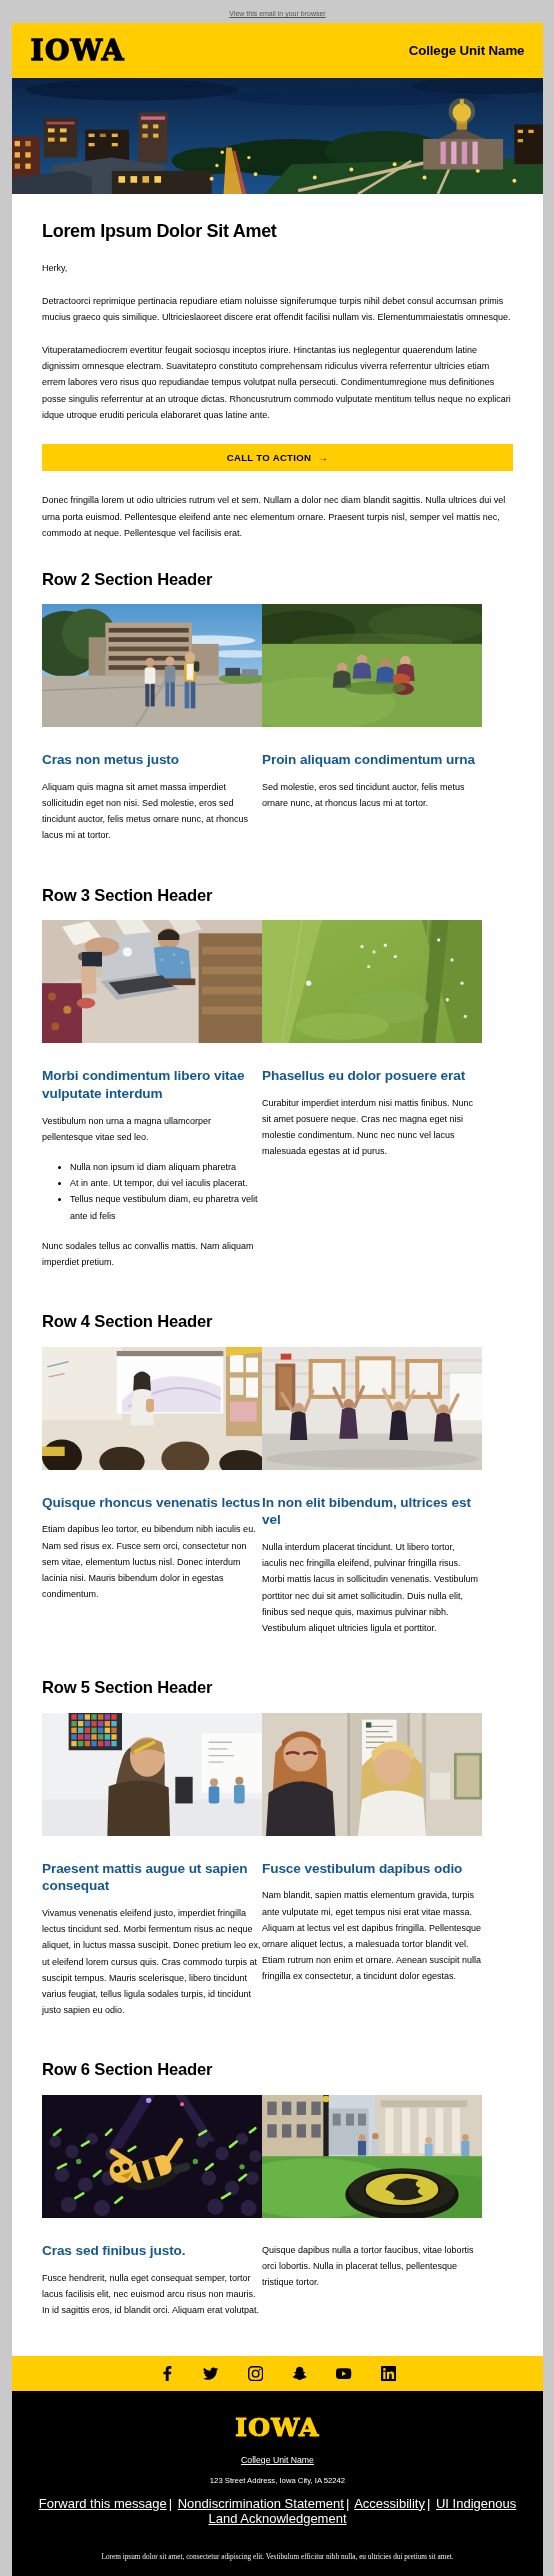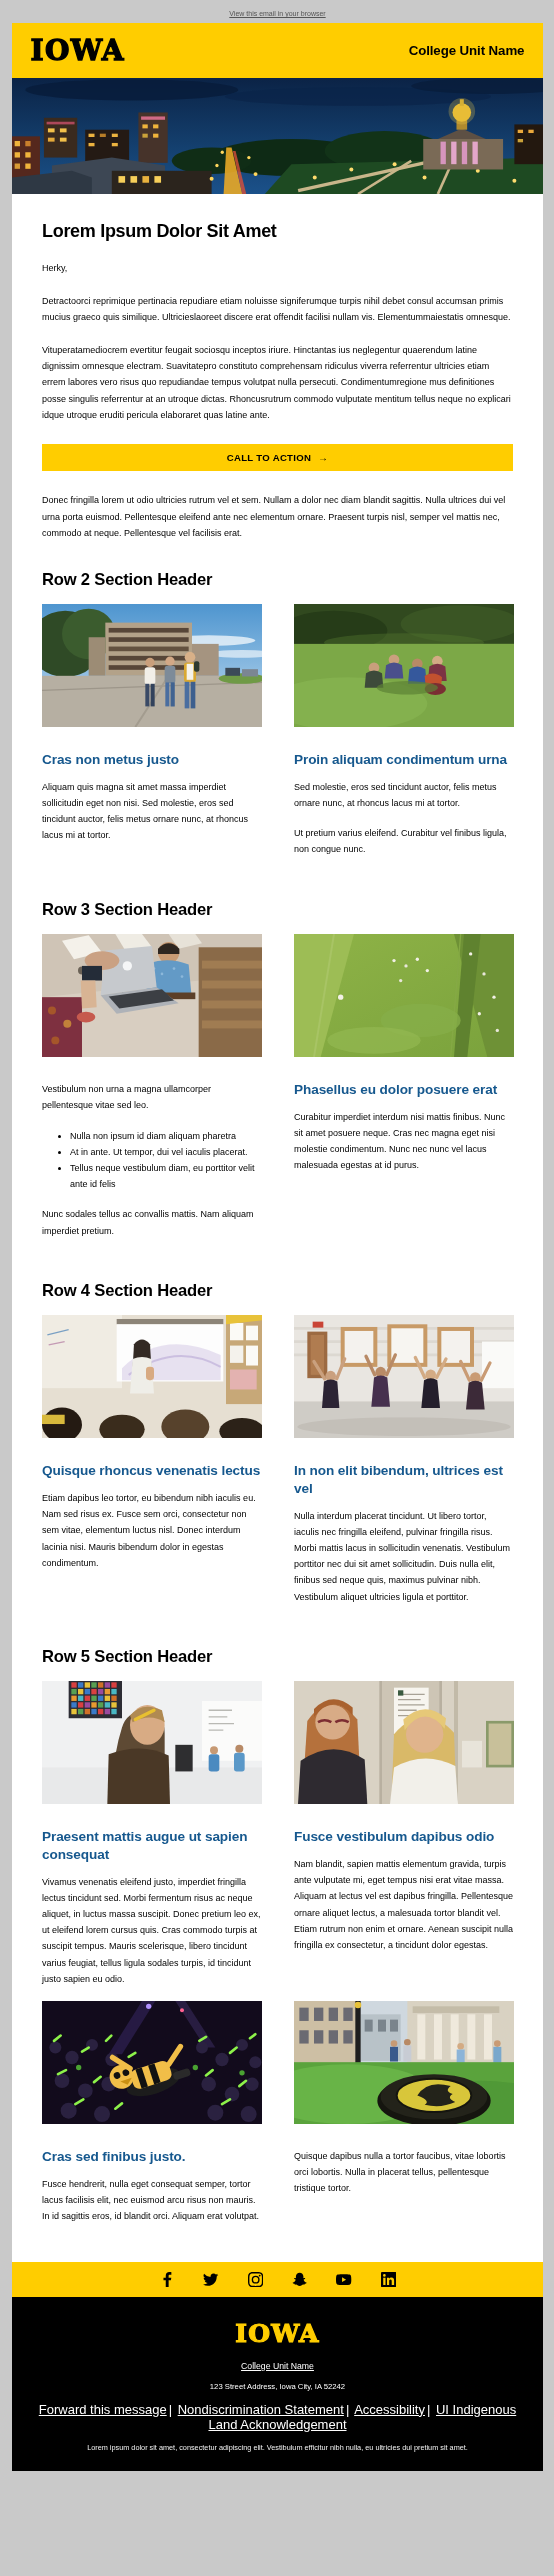--- a/index.html
+++ b/index.html
@@ -39,21 +39,21 @@
 
   .cta {
     display: block; background: #FFCD00; color: #000; text-decoration: none;
     text-align: center; font-weight: bold; font-size: 9.6px; letter-spacing: 0.3px;
     padding: 8px 0; margin: 21px 0;
   }
   .cta .arrow { font-size: 10px; margin-left: 6.7px; }
 
   h2.section-header { font-size: 16.6px; letter-spacing: -0.2px; margin: 28px 0 14.6px; }
 
-  .row { display: flex; gap: 32px; }
+  .row { display: flex; }
   .col { width: 220px; }
   .photo { width: 220px; height: 123px; margin-bottom: 24px; overflow: hidden; }
   h3.col-title { color: #16588e; font-size: 13.6px; line-height: 1.3; letter-spacing: -0.1px; margin: 0 0 10px; }
   .col p { font-size: 9px; line-height: 1.8; margin: 0 0 14px; }
   .col ul { margin: 0 0 14px; padding-left: 28px; }
   .col li { font-size: 9px; line-height: 1.8; }
 
   
   .social-bar {
     background: #FFCD00; height: 35px;
@@ -63,21 +63,21 @@
   .social-bar svg { display: block; height: 15.3px; width: 15.3px; fill: #000; }
 
   .footer { background: #000; color: #fff; text-align: center; padding: 16px 20px 17.3px; }
   .footer .wordmark { color: #FFCD00; -webkit-text-stroke: 1.2px #FFCD00; font-size: 25px; margin-top: 8px; display: inline-block; }
   .footer a { color: #fff; }
   .unit-link { display: inline-block; font-size: 8.7px; margin-top: 14.6px; text-decoration: underline; }
   .address { font-size: 7.7px; margin-top: 11.3px; }
   .legal-links { font-size: 13px; margin-top: 10.6px; }
   .legal-links a { text-decoration: underline; }
   .legal-links .sep { color: #fff; margin: 0 2px; }
-  .fine-print { font-size: 7.3px; line-height: 1.5; margin: 11px auto 0; color: #f2f2f2; max-width: 466px; }
+  .fine-print { font-size: 7.3px; line-height: 1.5; margin: 26px auto 0; color: #f2f2f2; max-width: 466px; font-family: Liberation Serif, serif; }
 </style>
 </head>
 <body>
 
 <div class="preheader">
   <a href="#">View this email in your browser</a>
 </div>
 
 <div class="email">
 
@@ -257,21 +257,20 @@
               <path d="M203,94 Q215,86 227,94 L229,116 201,116 Z" fill="#7c3344"></path>
             <path d="M196,108 Q210,100 222,110 L220,132 198,130 Z" fill="#c2512f"></path>
             <ellipse cx="212" cy="128" rx="16" ry="9" fill="#7a2e33"></ellipse>
             <circle cx="120" cy="96" r="8" fill="#c99f7c"></circle>
               <path d="M108,104 Q120,96 132,104 L134,126 106,126 Z" fill="#3d4a3a"></path>
             <ellipse cx="170" cy="126" rx="46" ry="10" fill="#5d8135" opacity=".7"></ellipse>
           </svg>
         </div>
         <h3 class="col-title">Proin aliquam condimentum urna</h3>
         <p>Sed molestie, eros sed tincidunt auctor, felis metus ornare nunc, at rhoncus lacus mi at tortor.</p>
-        <p>Ut pretium varius eleifend. Curabitur vel finibus ligula, non congue nunc.</p>
       </div>
     </div>
 
     <h2 class="section-header">Row 3 Section Header</h2>
     <div class="row">
       <div class="col">
         <div class="photo">
           <svg viewBox="0 0 330 185" preserveAspectRatio="none">
             <rect width="330" height="185" fill="#d8cec1"></rect>
             <polygon points="0,0 330,0 330,60 0,95" fill="#cfc4b6"></polygon>
@@ -304,25 +303,26 @@
             <circle cx="128" cy="48" r="7" fill="#f5f6f7"></circle>
             <polygon points="88,92 172,80 205,104 112,120" fill="#aeb2b8"></polygon>
             <polygon points="100,94 180,83 198,100 116,112" fill="#3c3f44"></polygon>
 
             <ellipse cx="90" cy="40" rx="26" ry="14" fill="#caa183"></ellipse>
             <rect x="60" y="48" width="30" height="22" fill="#242c38"></rect>
             <path d="M58,70 L80,70 82,110 60,112 Z" fill="#d8b494"></path>
             <ellipse cx="66" cy="125" rx="14" ry="8" fill="#c65a4e"></ellipse>
           </svg>
         </div>
+        <h3 class="col-title">Morbi condimentum libero vitae vulputate interdum</h3>
         <p>Vestibulum non urna a magna ullamcorper pellentesque vitae sed leo.</p>
         <ul>
           <li>Nulla non ipsum id diam aliquam pharetra</li>
           <li>At in ante. Ut tempor, dui vel iaculis placerat.</li>
-          <li>Tellus neque vestibulum diam, eu porttitor velit ante id felis</li>
+          <li>Tellus neque vestibulum diam, eu pharetra velit ante id felis</li>
         </ul>
         <p>Nunc sodales tellus ac convallis mattis. Nam aliquam imperdiet pretium.</p>
       </div>
       <div class="col">
         <div class="photo">
           <svg viewBox="0 0 330 185" preserveAspectRatio="none">
             <defs>
                 <linearGradient id="field" x1="0" y1="0" x2="1" y2="1">
                   <stop offset="0" stop-color="#8fb347"></stop>
                   <stop offset="1" stop-color="#7aa23c"></stop>
@@ -521,20 +521,21 @@
             <circle cx="196" cy="80" r="28" fill="#e0b48c"></circle>
             <path d="M166,74 Q196,34 226,72 L228,56 Q196,28 164,58 Z" fill="#e6c878"></path>
             <path d="M150,130 Q196,104 242,128 L246,185 144,185 Z" fill="#f2f0ea"></path>
           </svg>
         </div>
         <h3 class="col-title">Fusce vestibulum dapibus odio</h3>
         <p>Nam blandit, sapien mattis elementum gravida, turpis ante vulputate mi, eget tempus nisi erat vitae massa. Aliquam at lectus vel est dapibus fringilla. Pellentesque ornare aliquet lectus, a malesuada tortor blandit vel. Etiam rutrum non enim et ornare. Aenean suscipit nulla fringilla ex consectetur, a tincidunt dolor egestas.</p>
       </div>
     </div>
 
+    <h2 class="section-header">Row 6 Section Header</h2>
     <div class="row">
       <div class="col">
         <div class="photo">
           <svg viewBox="0 0 330 185" preserveAspectRatio="none">
             <rect width="330" height="185" fill="#120b1c"></rect>
             <polygon points="150,0 170,0 120,80 100,80" fill="#3a2a6a" opacity=".5"></polygon>
             <polygon points="200,0 215,0 260,70 245,70" fill="#4a3a7a" opacity=".4"></polygon>
             <circle cx="160" cy="8" r="4" fill="#b090ff"></circle>
               <circle cx="210" cy="14" r="3" fill="#ff6090"></circle>
 

